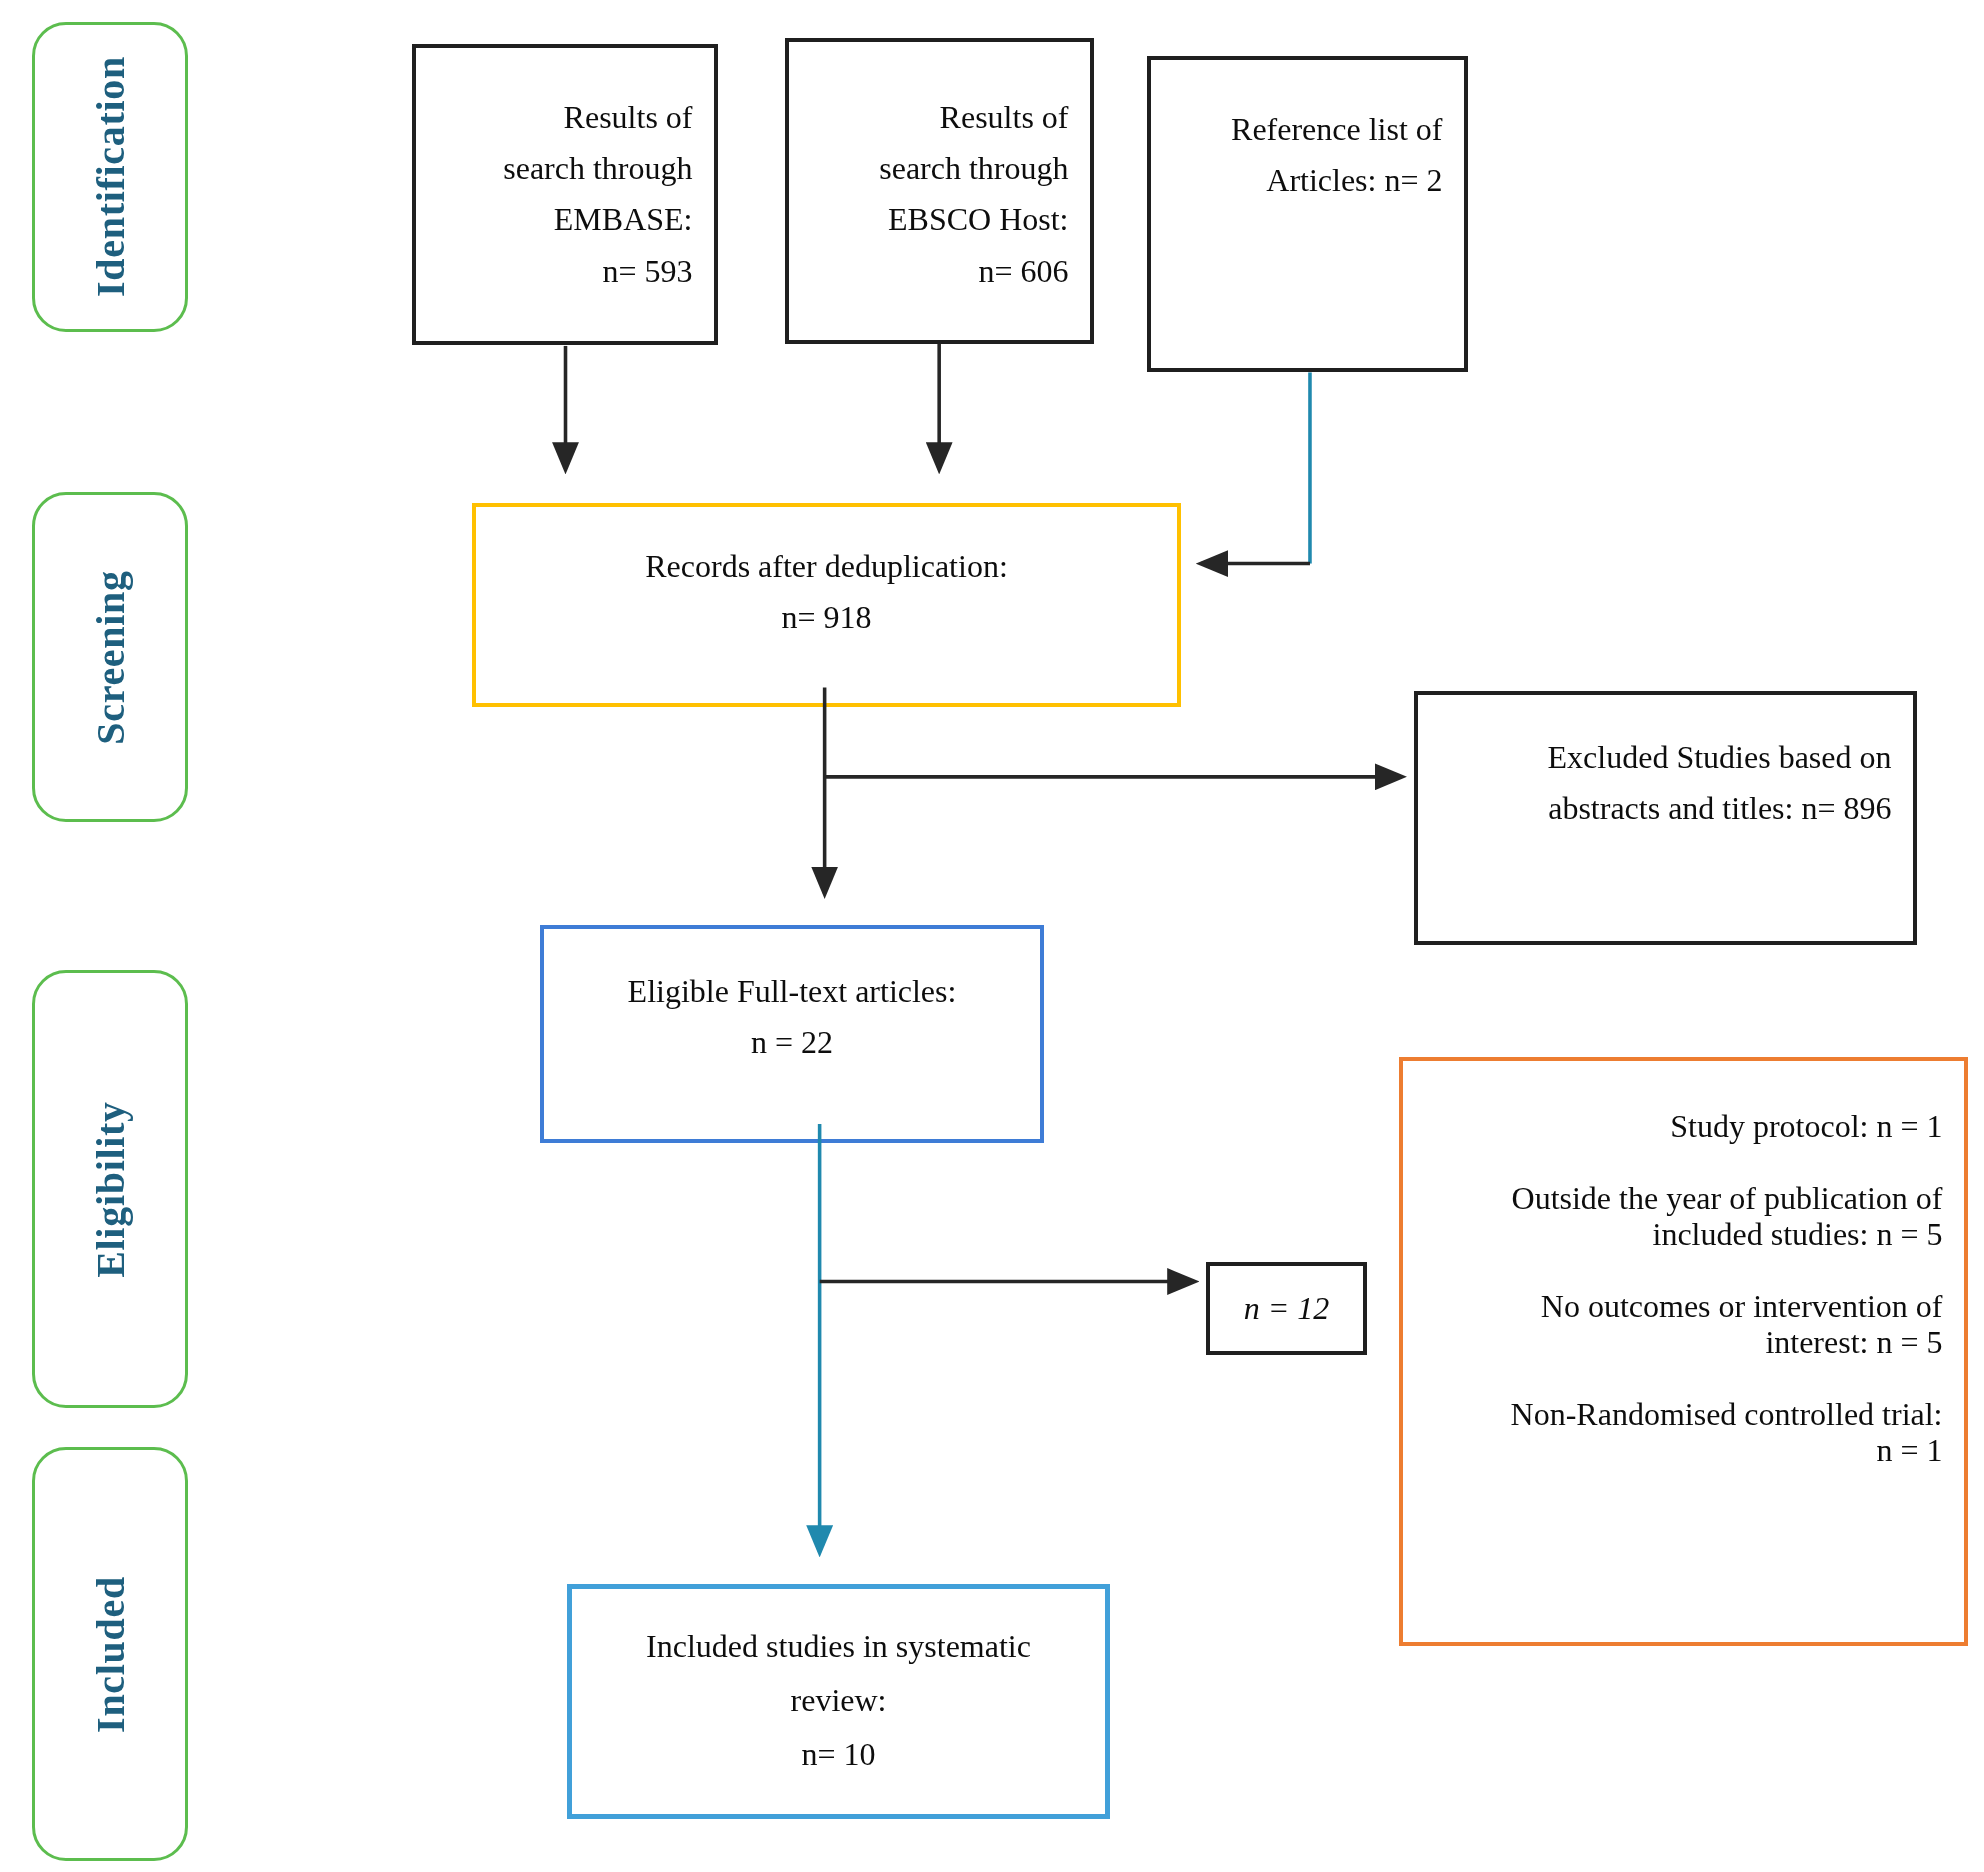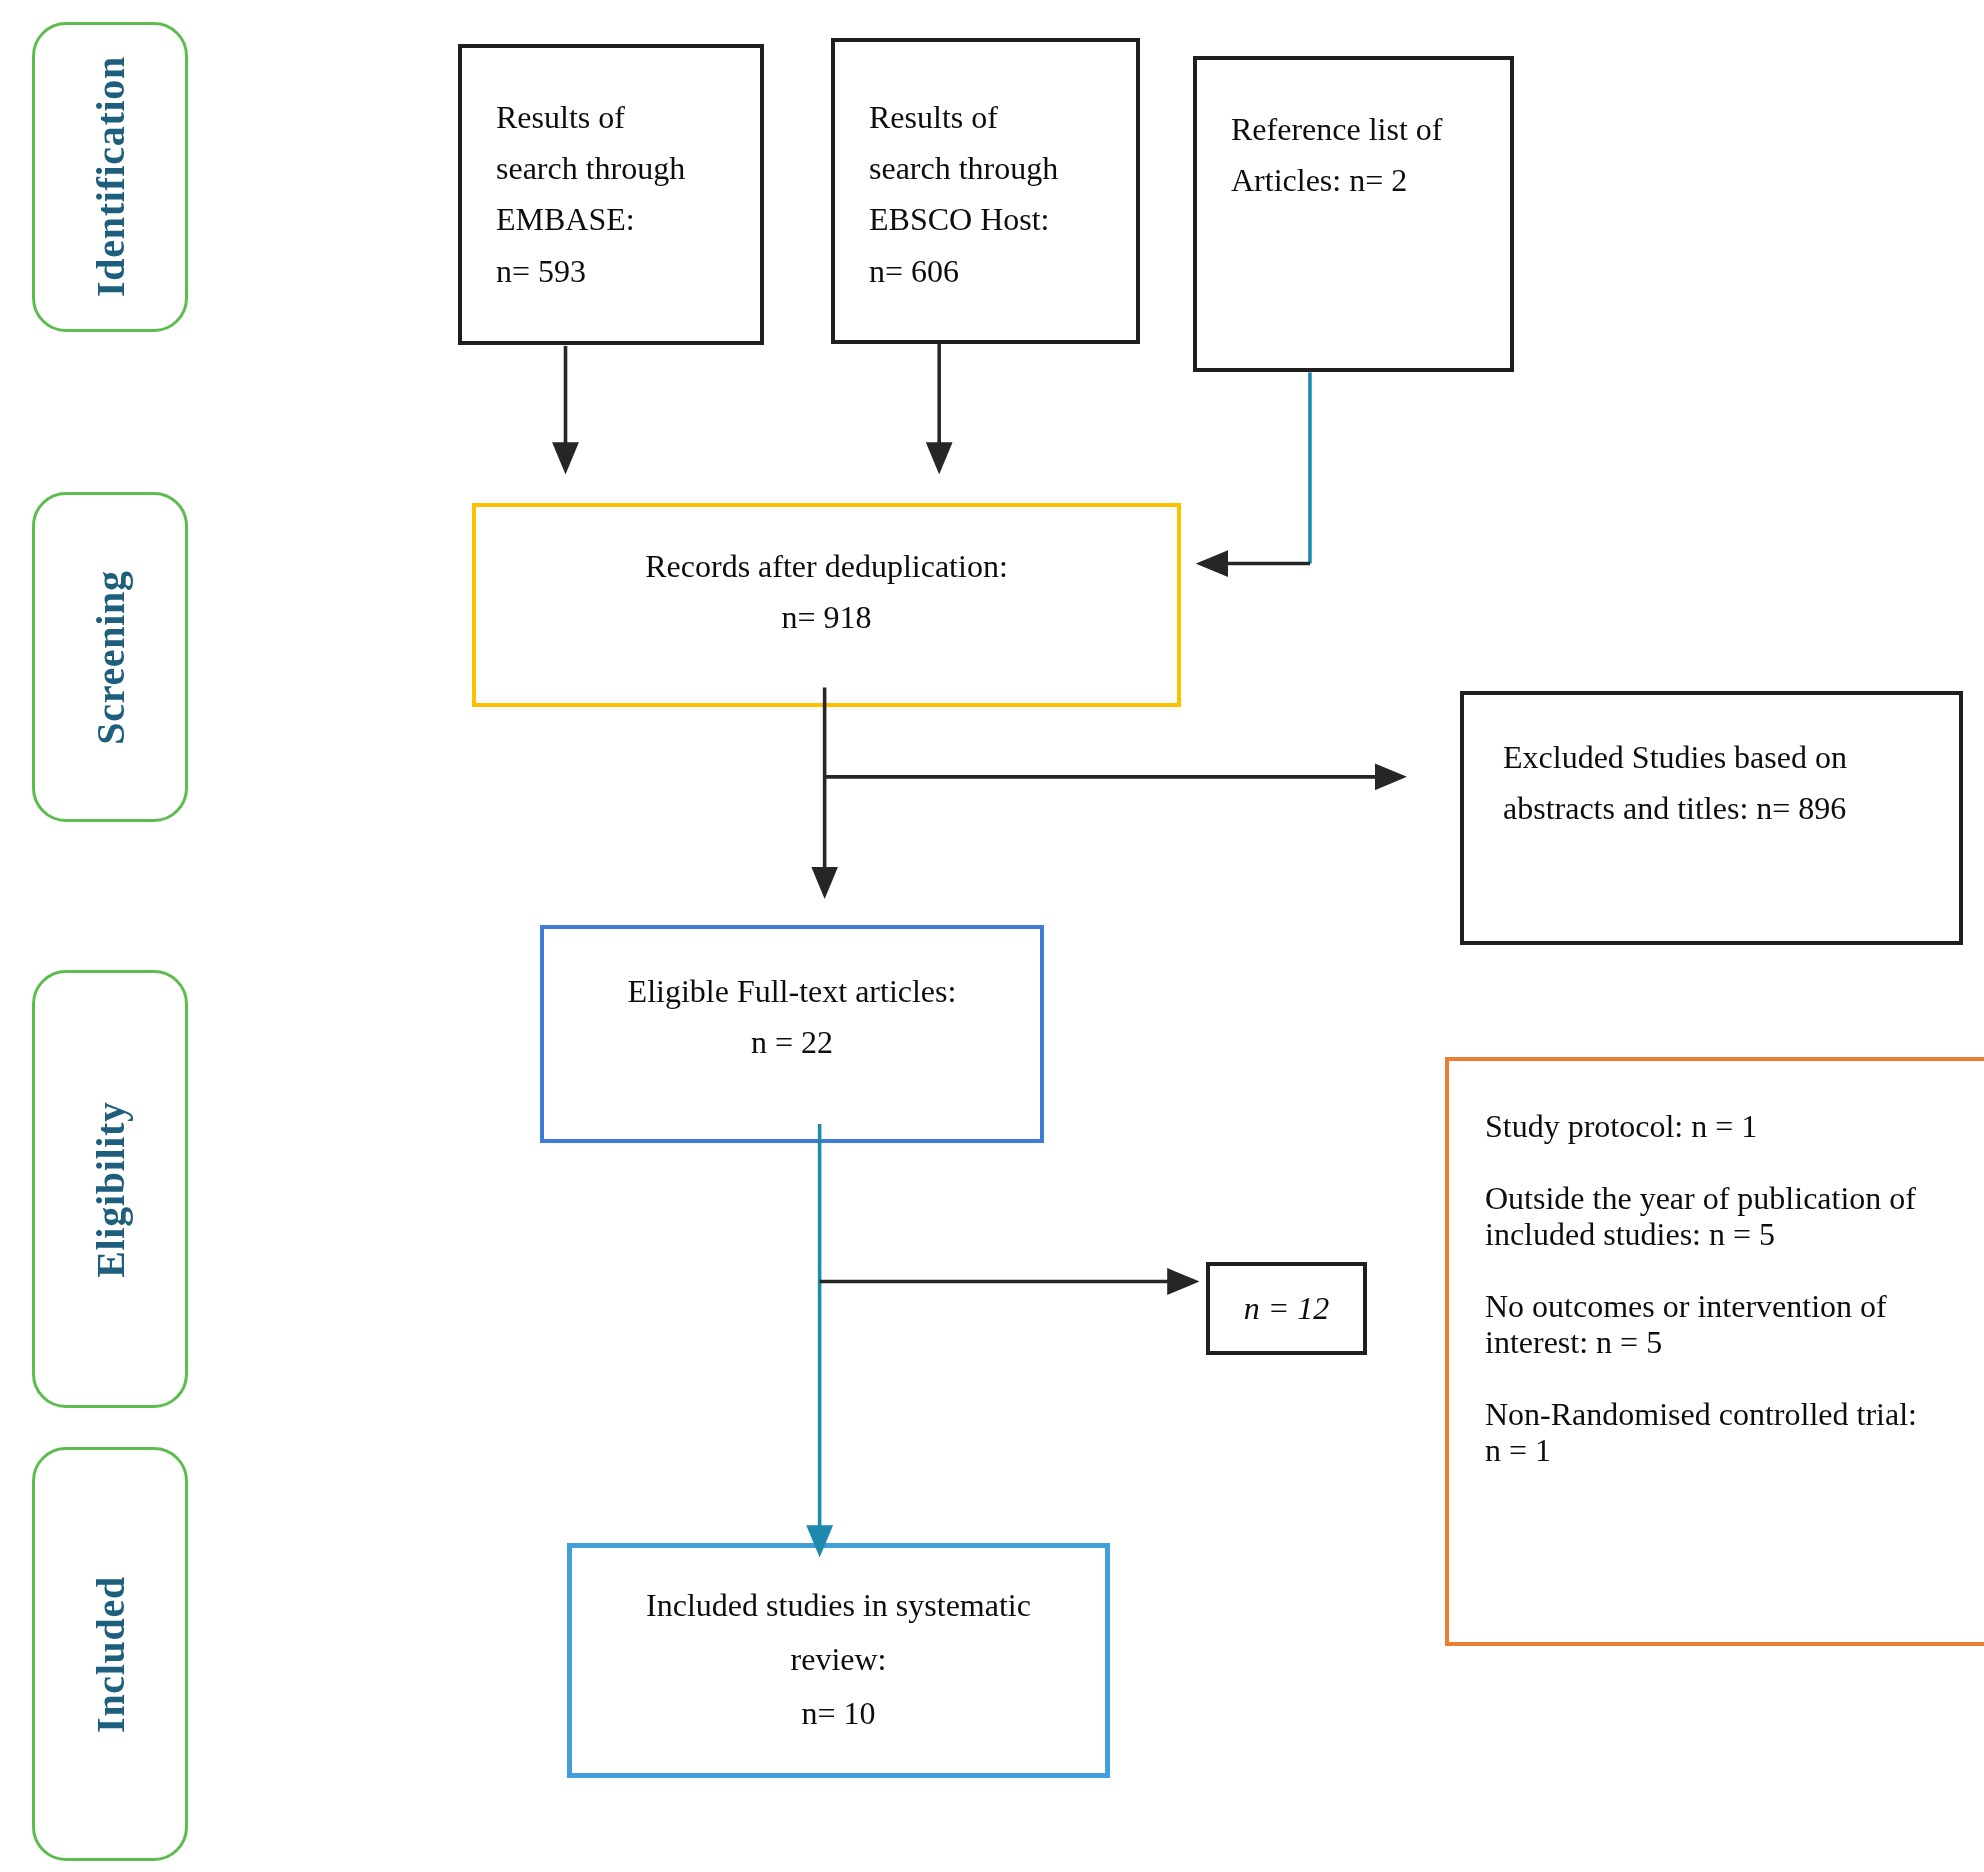--- a/index.html
+++ b/index.html
@@ -34,21 +34,21 @@
     white-space:pre-line;
     font-size:32px;
     line-height:1.6;
     color:#0d0d0d;
   }
   .b-black{border:4.3px solid #1f1f1f;}
   .b-yellow{border:4.3px solid #FFC000;}
   .b-blue{border:4.3px solid #3E7CD6;}
   .b-lblue{border:5px solid #41A0D9;}
   .b-orange{border:4.3px solid #ED7D31;}
-  .t-left{text-align:left;margin-left:46px;}
+  .t-left{text-align:right;}
   .t-center{text-align:center;margin-top:20px;}
   #connectors{position:absolute;left:0;top:0;}
 </style>
 </head>
 <body>
 
 <div id="canvas">
 
   <div class="stage" style="left:32px;top:21.5px;width:150px;height:304px;">
     <span>Identification</span>
@@ -91,21 +91,21 @@
 
 Outside the year of publication of
 included studies: n = 5
 
 No outcomes or intervention of
 interest: n = 5
 
 Non-Randomised controlled trial:
 n = 1</div>
 
-  <div class="box b-lblue t-center" style="left:567px;top:1523px;width:543px;height:235px;padding:30px 14.3px 0 14.3px;line-height:54px;">Included studies in systematic
+  <div class="box b-lblue t-center" style="left:567px;top:1564px;width:543px;height:235px;padding:30px 14.3px 0 14.3px;line-height:54px;">Included studies in systematic
 review:
 n= 10</div>
 
   <svg id="connectors" width="1985" height="1873" viewBox="0 0 2773 2616">
     <defs>
       <marker id="arrB" viewBox="0 0 12 10" refX="10" refY="5" markerWidth="9" markerHeight="7.5" orient="auto" markerUnits="strokeWidth">
         <path d="M0,0 L12,5 L0,10 Z" fill="#262626"></path>
       </marker>
       <marker id="arrT" viewBox="0 0 12 10" refX="10" refY="5" markerWidth="9" markerHeight="7.5" orient="auto" markerUnits="strokeWidth">
         <path d="M0,0 L12,5 L0,10 Z" fill="#2089AE"></path>

